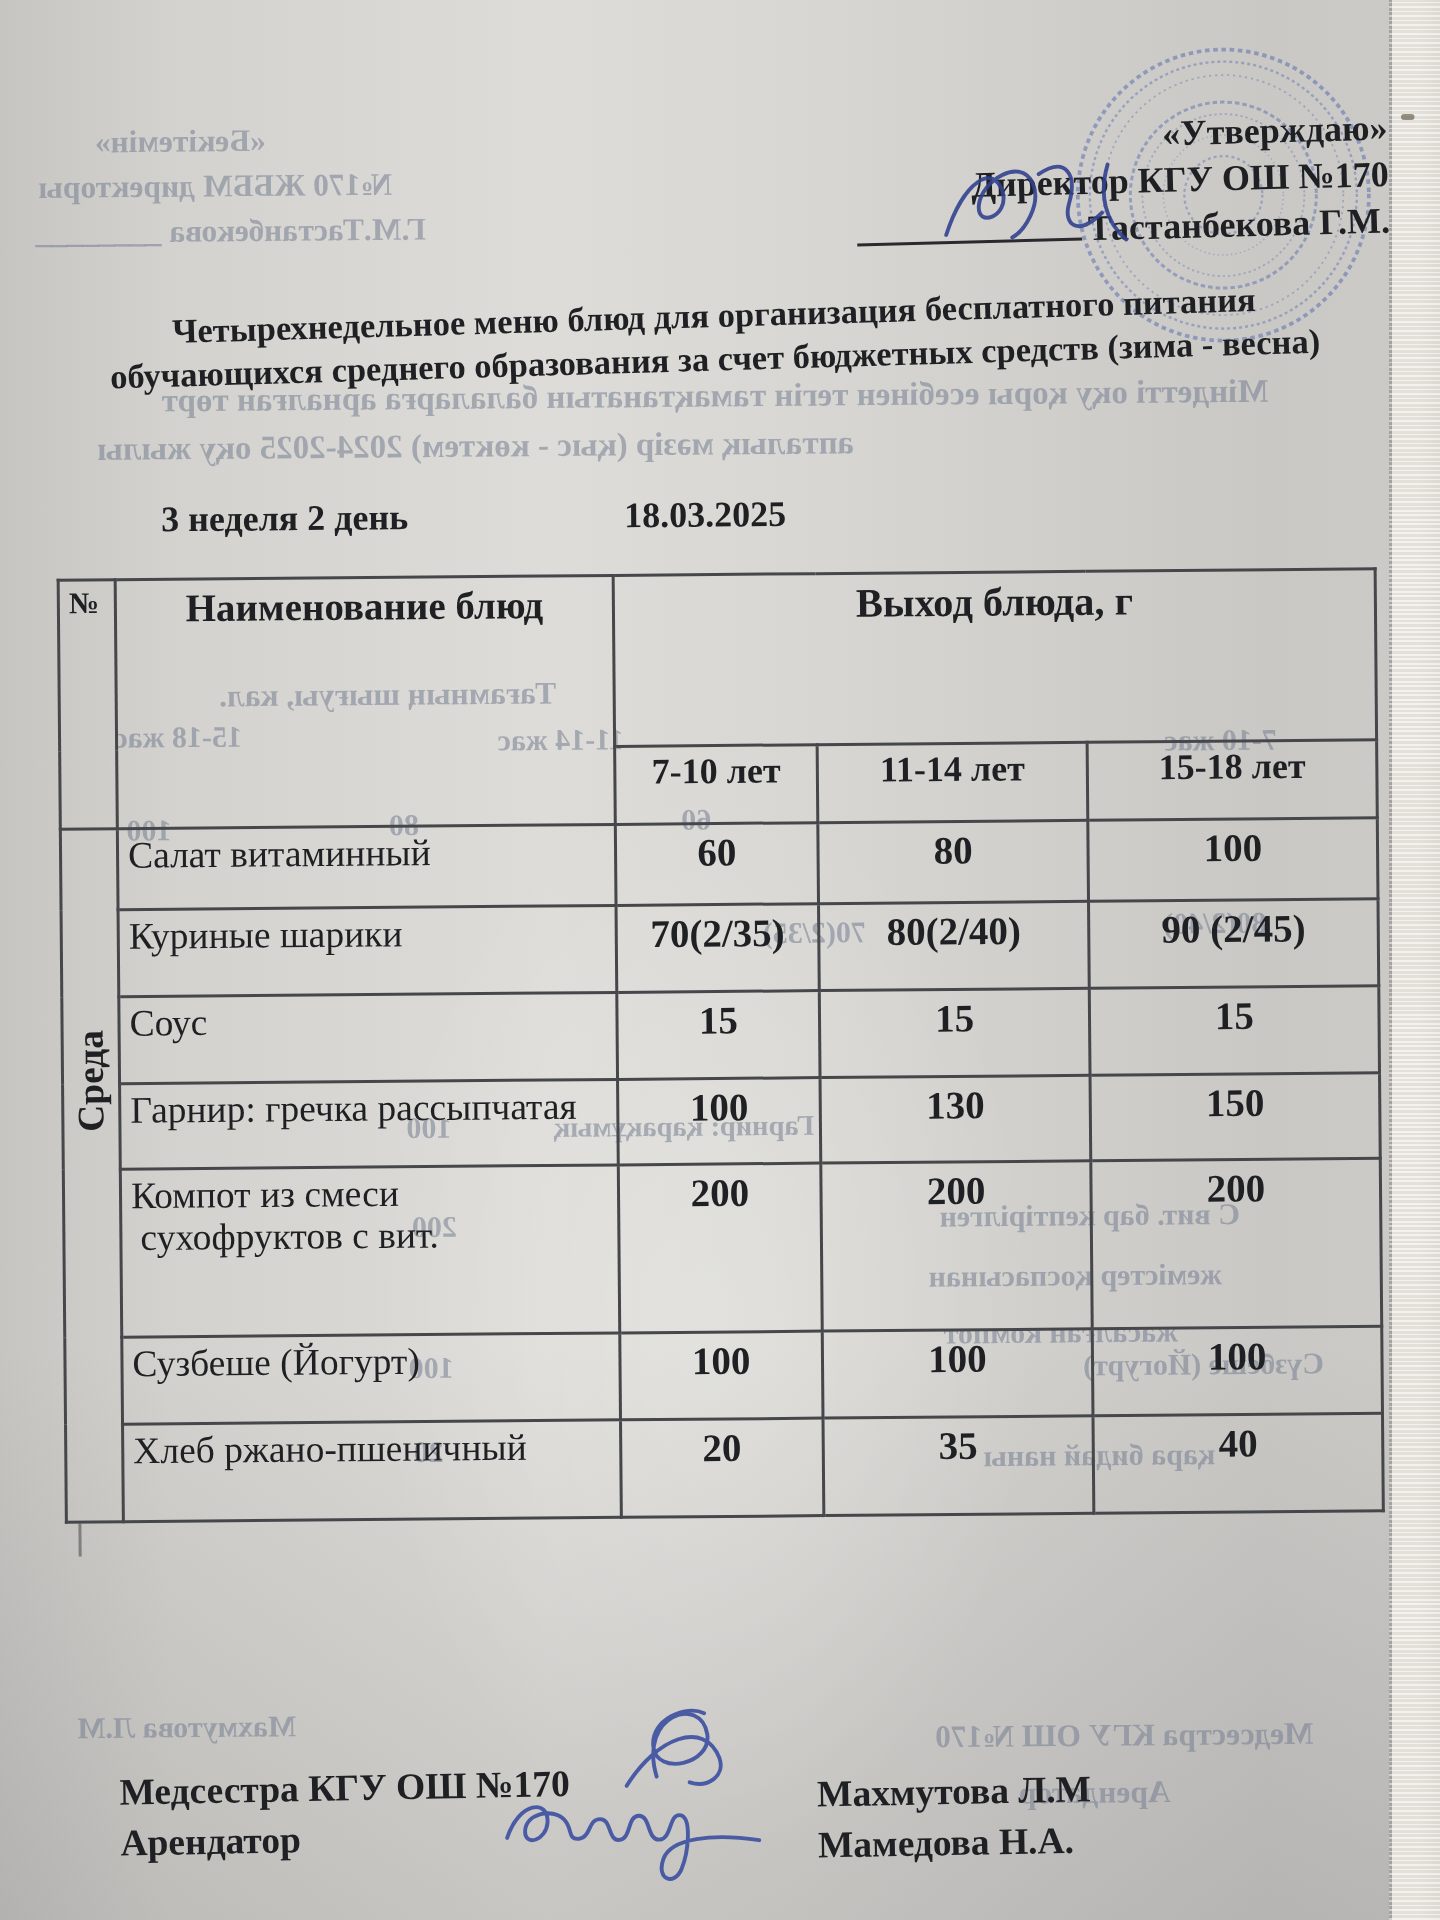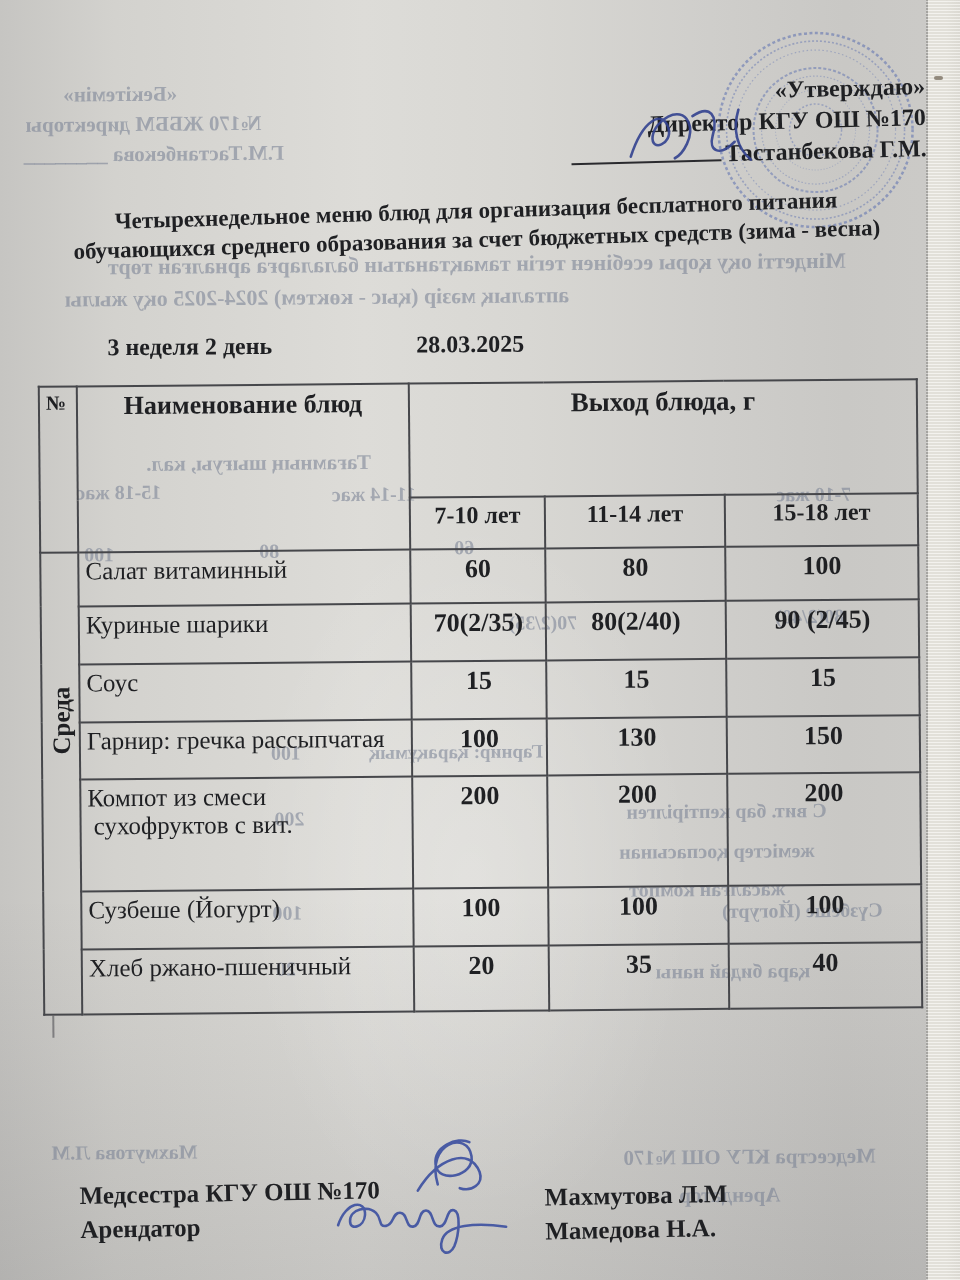--- a/index.html
+++ b/index.html
@@ -136,21 +136,21 @@
     <path d="M10 52 C 22 16, 42 4, 48 24 C 52 40, 30 48, 32 32 C 34 16, 60 0, 68 18 C 74 32, 62 50, 54 54 M 72 12 C 90 0, 98 12, 92 32 C 88 46, 98 54, 114 38 M 118 6 C 112 26, 116 44, 130 56"></path>
   </svg>
 
   <div class="doc-title">
     <div>Четырехнедельное меню блюд для организация бесплатного питания</div>
     <div>обучающихся среднего образования за счет бюджетных средств (зима - весна)</div>
   </div>
 
   <div class="week-line">
     <span>3 неделя  2 день</span>
-    <span class="date">28.03.2025</span>
+    <span class="date">18.03.2025</span>
   </div>
 
   <table class="menu">
     <colgroup>
       <col style="width:38px">
         <col style="width:332px">
         <col style="width:135px">
         <col style="width:180px">
         <col style="width:193px">
     </colgroup>

